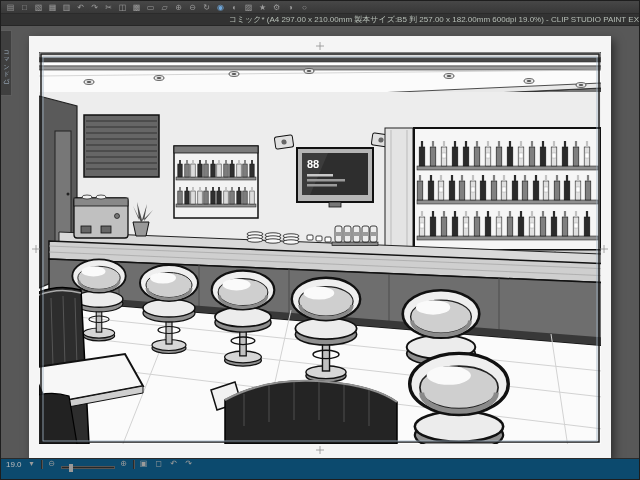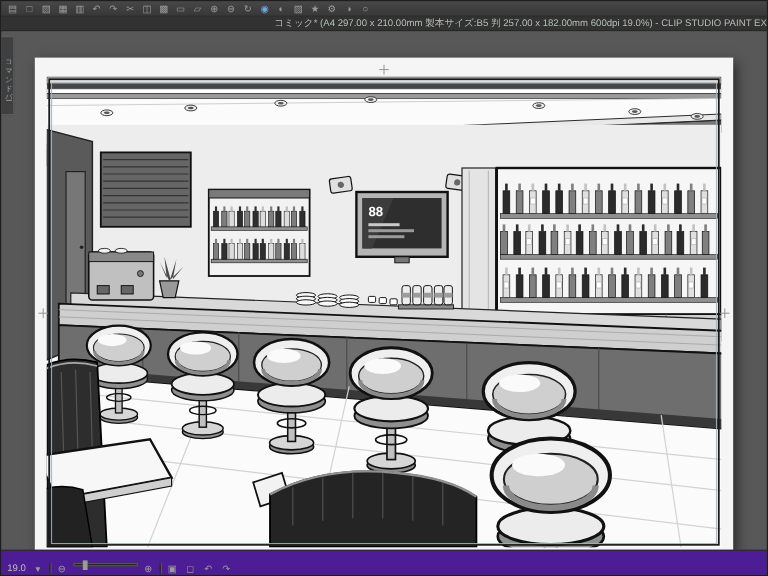--- a/index.html
+++ b/index.html
@@ -12,26 +12,26 @@
   .ticon.accent { color:#6fa8dc; }
 
   .titlebar { height:12px; flex:0 0 12px; background:#323232; border-bottom:1px solid #262626;
               display:flex; align-items:center; justify-content:flex-end; }
   .title-text { font-size:8px; color:#b6beb6; white-space:nowrap; letter-spacing:0; }
 
   .main { flex:1 1 auto; position:relative; background:#585858; overflow:hidden; }
   .side-tab { position:absolute; left:0; top:4px; width:11px; height:66px; background:#3f3f3f;
               border:1px solid #5c5c5c; border-left:none; writing-mode:vertical-rl;
               font-size:6px; color:#9fb0c0; display:flex; align-items:center; justify-content:center; z-index:3; }
-  .page { position:absolute; left:28px; top:22px; width:582px; height:422px; background:#f5f5f5;
+  .page { position:absolute; left:28px; top:10px; width:582px; height:422px; background:#f5f5f5;
           box-shadow:3px 4px 9px rgba(0,0,0,0.5); z-index:1; }
   .page svg { display:block; width:582px; height:422px; }
 
-  .statusbar { height:14px; flex:0 0 14px; background:#4c1d95; border-top:1px solid #2a2a2a;
-               display:flex; align-items:flex-start; gap:3px; padding:10px 4px; }
+  .statusbar { height:14px; flex:0 0 14px; background:#0c4a6e; border-top:1px solid #2a2a2a;
+               display:flex; align-items:flex-end; gap:3px; padding:10px 4px; }
   .sb-icon { width:12px; height:11px; font-size:8px; line-height:11px; color:#9b9b9b; text-align:center; }
   .sb-text { font-size:8px; color:#bdbdbd; padding:0 1px; }
   .sb-slider { width:54px; height:3px; background:#272727; border:1px solid #555; position:relative; }
   .sb-thumb { position:absolute; left:7px; top:-3px; width:4px; height:8px; background:#9a9a9a; }
   .sb-sep { width:0; height:9px; border-left:1px solid #2a2a2a; border-right:1px solid #555; }
 </style>
 </head>
 <body>
 
 <div class="window">

